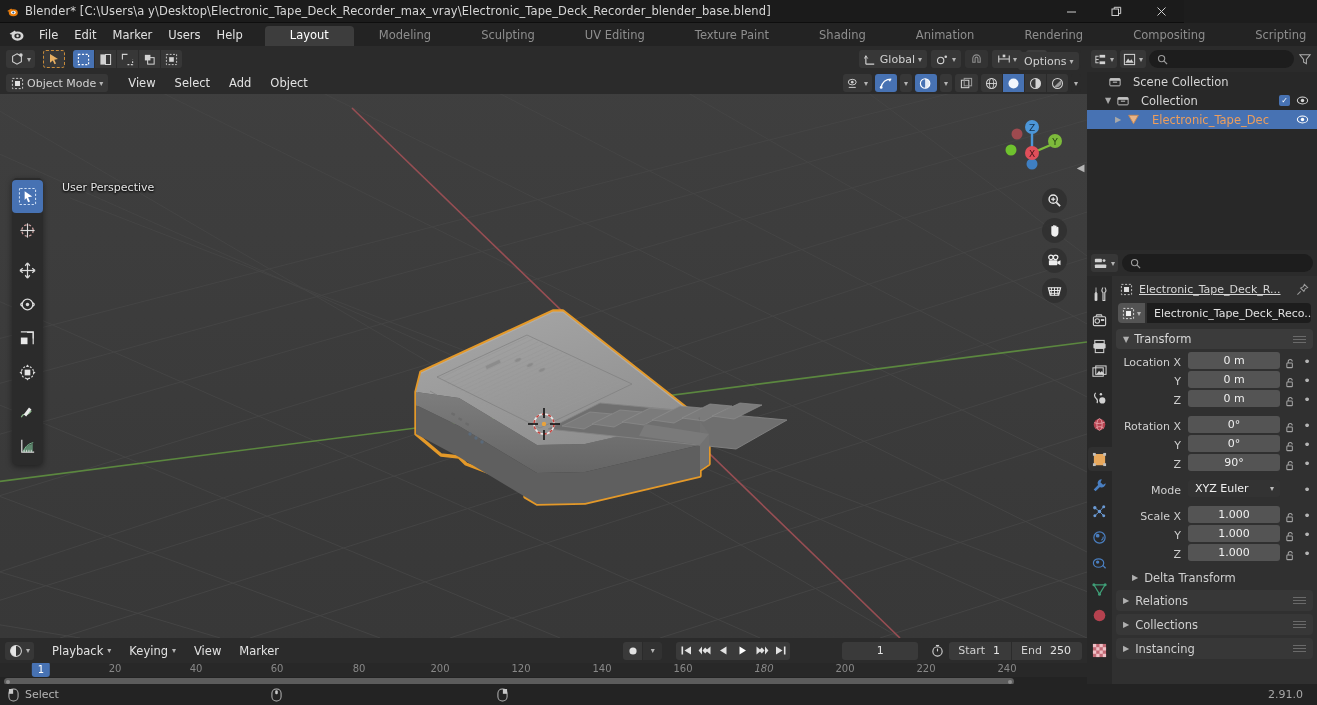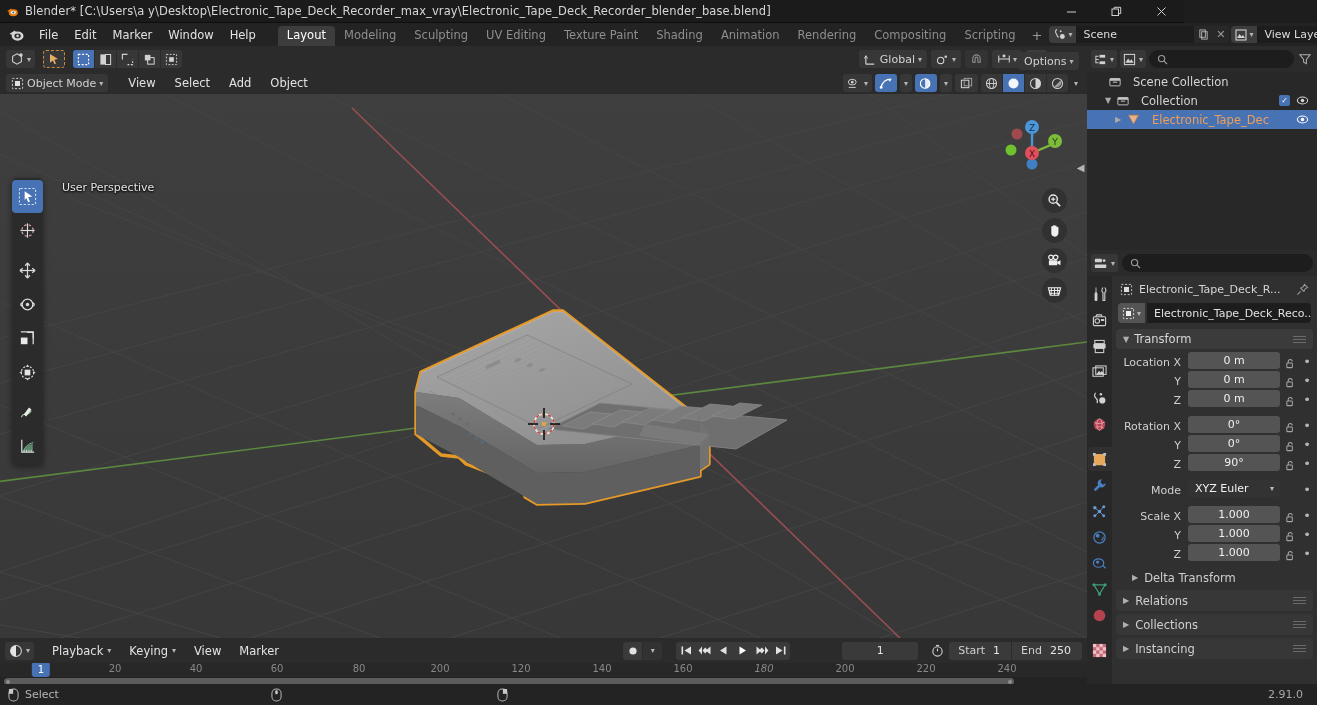--- a/index.html
+++ b/index.html
@@ -28,21 +28,21 @@
   .topbar {
     position: absolute; left: 0; top: 23px; width: 1317px; height: 23px;
     background: #232323; display: flex; align-items: center;
   }
   .blender-icon { width: 17px; height: 17px; margin: 0 6px 0 8px; }
   .menu-item {
     padding: 3px 8px; color: #e2e2e2; font-size: 11.5px; border-radius: 3px; white-space: nowrap;
   }
   .ws-tabs { display: flex; align-items: flex-end; height: 23px; margin-left: 14px; }
   .ws-tab {
-    padding: 4px 9px 5px; font-size: 11.5px; color: #8e8e8e; white-space: nowrap;
+    padding: 4px 25px 5px; font-size: 11.5px; color: #8e8e8e; white-space: nowrap;
     border-radius: 4px 4px 0 0; line-height: 1;
   }
   .ws-tab.active { background: #3d3d3d; color: #ffffff; }
   .ws-add { padding: 3px 7px; color: #9a9a9a; font-size: 13px; }
   .topbar-right { margin-left: auto; display: flex; align-items: center; padding-right: 4px; gap: 2px; }
   .id-block { display: flex; align-items: center; background: #282828; border-radius: 4px; height: 17px; }
   .id-icon-btn {
     display: flex; align-items: center; gap: 2px; padding: 0 4px; height: 17px;
     background: #3d3d3d; border-radius: 4px 0 0 4px;
   }
@@ -173,21 +173,21 @@
   .props-tabs {
     width: 25px; background: #282828; display: flex; flex-direction: column; align-items: center;
     padding-top: 6px; gap: 2px;
   }
   .ptab { width: 24px; height: 24px; display: flex; align-items: center; justify-content: center; border-radius: 4px 0 0 4px; }
   .ptab.active { background: #303030; }
   .ptab-gap { height: 7px; }
   .props-main { flex: 1; background: #303030; overflow: hidden; padding-top: 2px; }
 
   .obj-breadcrumb { display: flex; align-items: center; height: 22px; padding: 0 8px; gap: 6px; }
-  .obj-breadcrumb .nm { color: #d5d5d5; font-size: 11px; }
+  .obj-breadcrumb .nm { color: #d5d5d5; font-size: 11px; text-decoration: underline; }
   .pin { margin-left: auto; color: #9c9c9c; }
 
   .id-row { display: flex; align-items: center; height: 20px; margin: 3px 6px 6px; gap: 2px; }
   .id-row .left-btn {
     background: #545454; border-radius: 4px 0 0 4px; height: 20px; display: flex; align-items: center;
     padding: 0 4px; gap: 2px;
   }
   .id-row .field {
     flex: 1; background: #1d1d1d; height: 20px; border-radius: 0 4px 4px 0; display: flex; align-items: center;
     padding: 0 7px; color: #e0e0e0; font-size: 11px; overflow: hidden; white-space: nowrap;
@@ -269,21 +269,21 @@
       <svg width="17" height="17" viewBox="0 0 16 16">
         <ellipse cx="9" cy="9.5" rx="5.6" ry="4.3" fill="#d6d6d6"></ellipse>
         <ellipse cx="9" cy="9.3" rx="3" ry="2.2" fill="#2b2b2b"></ellipse>
         <circle cx="9" cy="9.3" r="1.2" fill="#d6d6d6"></circle>
         <path d="M1.5 7.3 L6.5 4.2 L7.6 6.0 L3.0 8.2 Z" fill="#d6d6d6"></path>
       </svg>
     </span>
     <div class="menu-item">File</div>
     <div class="menu-item">Edit</div>
     <div class="menu-item">Marker</div>
-    <div class="menu-item">Window</div>
+    <div class="menu-item">Users</div>
     <div class="menu-item">Help</div>
 
     <div class="ws-tabs">
       <div class="ws-tab active">Layout</div>
       <div class="ws-tab">Modeling</div>
       <div class="ws-tab">Sculpting</div>
       <div class="ws-tab">UV Editing</div>
       <div class="ws-tab">Texture Paint</div>
       <div class="ws-tab">Shading</div>
       <div class="ws-tab">Animation</div>

